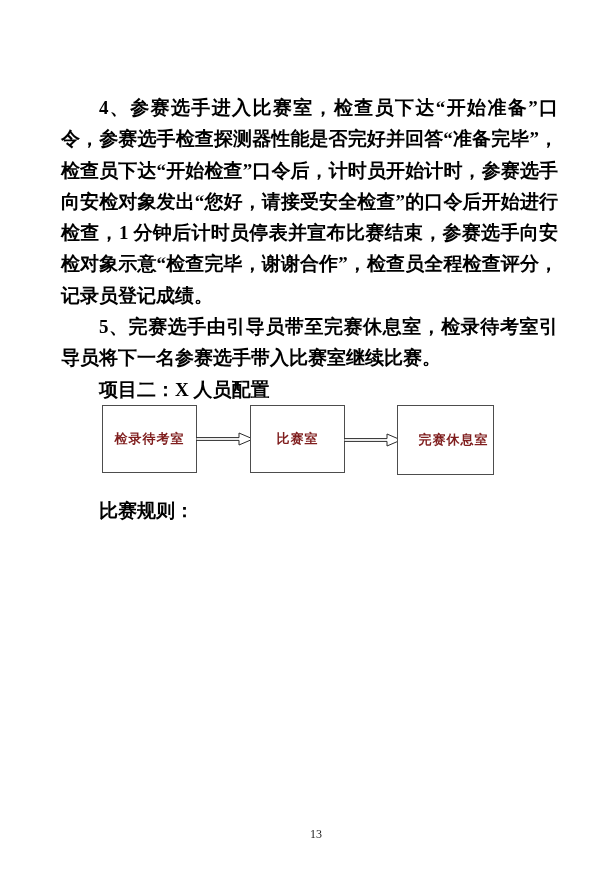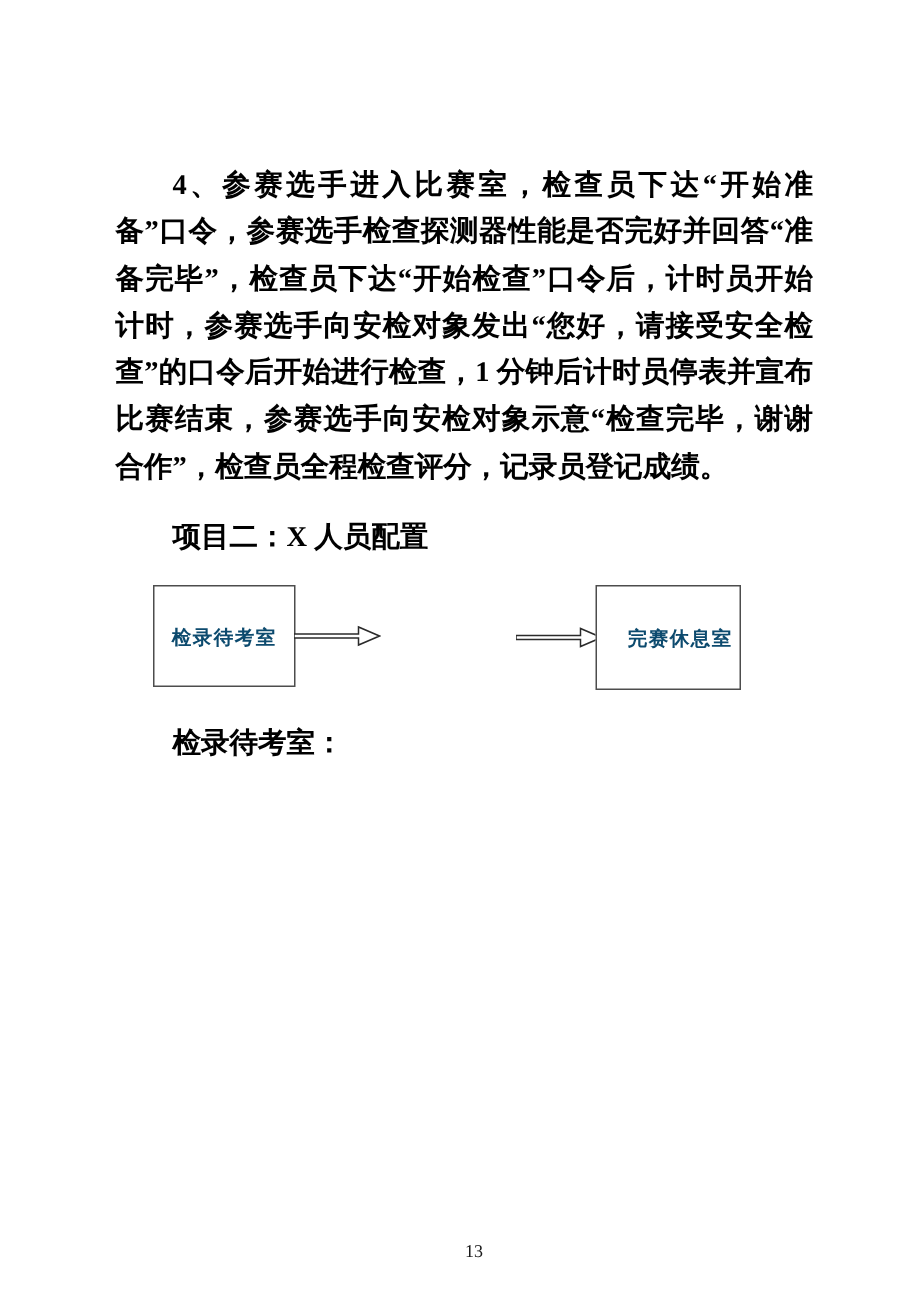--- a/index.html
+++ b/index.html
@@ -20,41 +20,41 @@
     position: absolute;
     left: 61px;
     top: 92px;
     width: 497px;
     font-size: 19px;
     line-height: 31.3px;
     font-weight: 700;
     text-align: justify;
   }
   .content p {
-    margin: 16px;
+    margin: 0;
     text-indent: 2em;
   }
   .flowchart {
     position: relative;
     height: 72px;
     margin: 0 0 18px 0;
   }
   .flow-box {
     position: absolute;
     top: 0;
     width: 95px;
     height: 68px;
     border: 1px solid #4d4d4d;
     background: #ffffff;
     display: flex;
     align-items: center;
     justify-content: center;
     font-size: 13px;
     font-weight: 700;
-    color: #0c4a6e;
+    color: #7f1d1d;
     letter-spacing: 1px;
     text-indent: 0;
     box-sizing: border-box;
   }
   .flow-box.b1 { left: 41px; }
   .flow-box.b2 { left: 189px; }
   .flow-box.b3 { left: 336px; width: 97px; height: 70px; padding-left: 16px; }
   .flow-arrow {
     position: absolute;
     top: 26px;
@@ -73,34 +73,38 @@
     font-weight: 400;
     color: #1a1a1a;
   }
 </style>
 </head>
 <body>
 
 <div class="page">
   <div class="content">
     <p>4、参赛选手进入比赛室，检查员下达“开始准备”口令，参赛选手检查探测器性能是否完好并回答“准备完毕”，检查员下达“开始检查”口令后，计时员开始计时，参赛选手向安检对象发出“您好，请接受安全检查”的口令后开始进行检查，1 分钟后计时员停表并宣布比赛结束，参赛选手向安检对象示意“检查完毕，谢谢合作”，检查员全程检查评分，记录员登记成绩。</p>
+    <p>5、完赛选手由引导员带至完赛休息室，检录待考室引导员将下一名参赛选手带入比赛室继续比赛。</p>
     <p>项目二：X 人员配置</p>
 
     <div class="flowchart">
       <div class="flow-box b1">
         <span>检录待考室</span>
       </div>
       <svg class="flow-arrow a1" viewBox="0 0 58 16" preserveAspectRatio="none">
         <polygon points="0,6.6 43,6.6 43,2 57,8 43,14 43,9.4 0,9.4" fill="#ffffff" stroke="#2b2b2b" stroke-width="1"></polygon>
       </svg>
+      <div class="flow-box b2">
+        <span>比赛室</span>
+      </div>
       <svg class="flow-arrow a2" viewBox="0 0 58 16" preserveAspectRatio="none">
         <polygon points="0,6.6 43,6.6 43,2 57,8 43,14 43,9.4 0,9.4" fill="#ffffff" stroke="#2b2b2b" stroke-width="1"></polygon>
       </svg>
       <div class="flow-box b3">
         <span>完赛休息室</span>
       </div>
     </div>
 
-    <p>检录待考室：</p>
+    <p>比赛规则：</p>
   </div>
 
   <div class="page-number">13</div>
 </div>
 
 </body></html>

